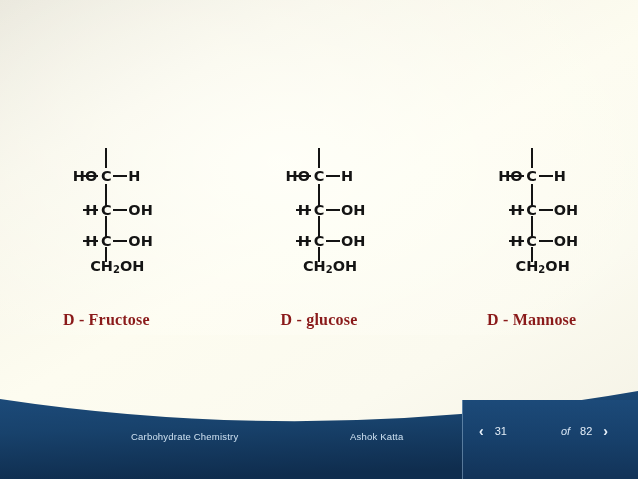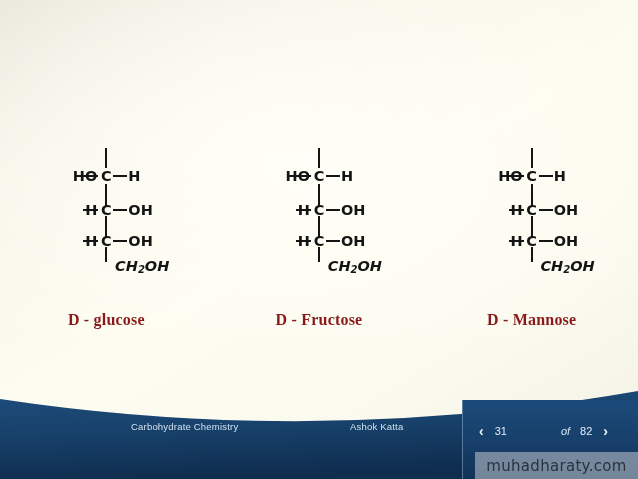--- a/index.html
+++ b/index.html
@@ -44,21 +44,21 @@
     bottom: 0;
     width: 175px;
     height: 79px;
     background: linear-gradient(180deg, #1c4a79 0%, #17406b 50%, #123358 100%);
     border-left: 1px solid rgba(170,200,225,0.45);
   }
 
   .footer-meta {
     position: absolute;
     left: 0;
-    bottom: 42px;
+    bottom: 32px;
     width: 470px;
     height: 16px;
     color: #cfe2f2;
     font-size: 9.5px;
     letter-spacing: .2px;
   }
   .footer-meta .m1 { position: absolute; left: 131px; top: 0; }
   .footer-meta .m2 { position: absolute; left: 310px; top: 0; margin-left: 40px; }
 
   
@@ -166,25 +166,24 @@
     width: 2px;
     background: #141414;
     left: 62px;
   }
 
   .ch2oh {
     position: absolute;
     top: 110px;
     left: 0;
     width: 126px;
-    text-align: right;
+    text-align: center;
     padding-left: 22px;
     box-sizing: border-box;
     white-space: nowrap;
-    font-style: italic;
   }
   .ch2oh sub {
     font-size: 10px;
     vertical-align: -2px;
   }
 
   
   .captions {
     position: absolute;
     left: 0;
@@ -311,22 +310,22 @@
           <div class="hbond" style="left:70px;top:9px;width:14px;"></div>
           <span class="rsub" style="left:85px;">OH</span>
         </div>
 
         <div class="ch2oh"><span>CH</span><sub>2</sub><span>OH</span></div>
       </div>
     </div>
   </div>
 
   <div class="captions">
+    <div class="caption-col">D - Fructose</div>
     <div class="caption-col">D - glucose</div>
-    <div class="caption-col">D - Fructose</div>
     <div class="caption-col">D - Mannose</div>
   </div>
 
   <div class="footer-band">
     <svg viewBox="0 0 638 110" preserveAspectRatio="none">
       <defs>
         <linearGradient id="bandgrad" x1="0" y1="0" x2="0.25" y2="1">
           <stop offset="0%" stop-color="#1d4c7c"></stop>
           <stop offset="45%" stop-color="#18426c"></stop>
           <stop offset="100%" stop-color="#0f2d4e"></stop>
@@ -344,15 +343,14 @@
   </div>
 
   <div class="pager">
     <span class="chev">‹</span>
     <span class="num">31</span>
     <span class="ofw">of</span>
     <span class="num">82</span>
     <span class="chev">›</span>
   </div>
 
-  <div class="watermark">muhadharaty.com</div>
 
 </div>
 
 </body></html>

